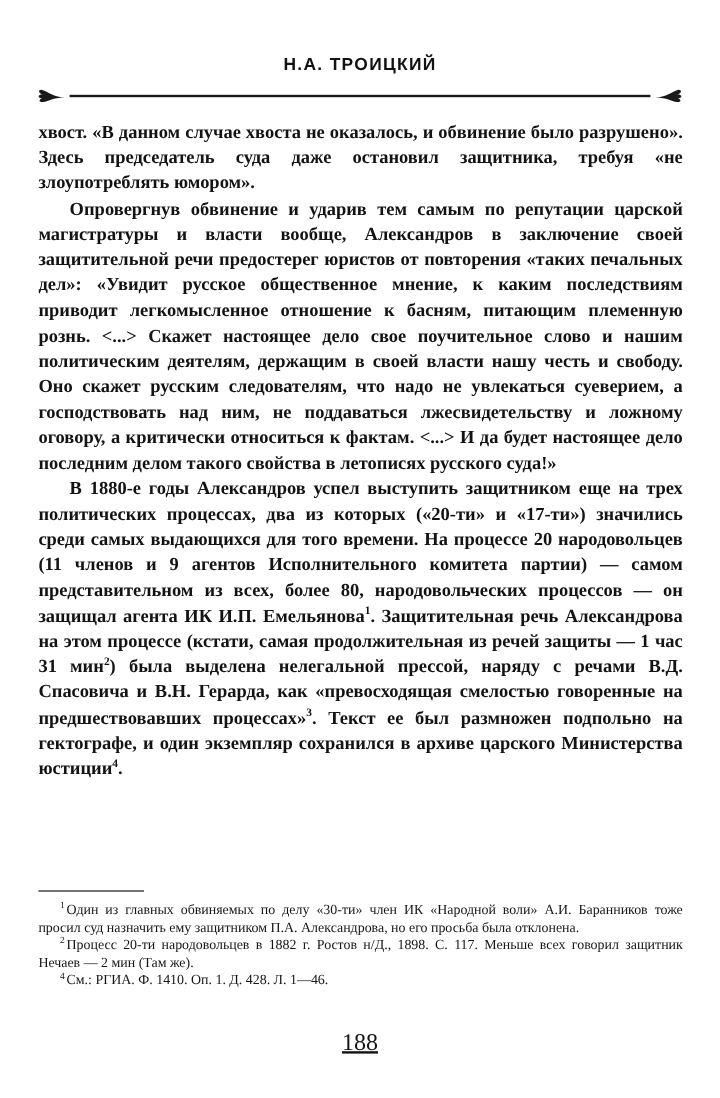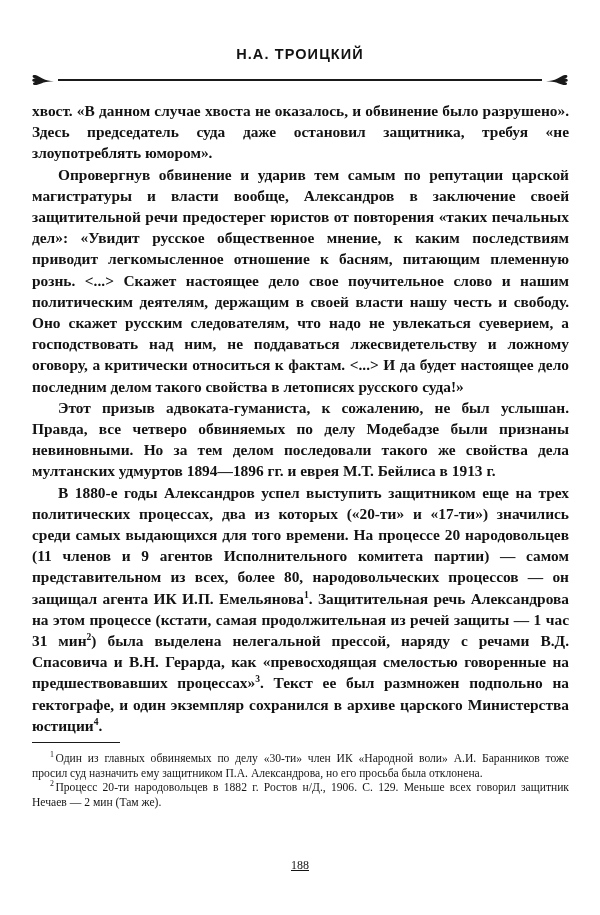--- a/index.html
+++ b/index.html
@@ -120,21 +120,21 @@
     padding-right: 1.5px;
   }
 
   
   .page-number {
     position: absolute;
     top: 858px;
     left: 0;
     width: 600px;
     text-align: center;
-    font-size: 12px;
+    font-size: 20px;
     color: #141414;
     font-family: "Liberation Serif", "DejaVu Serif", serif;
     text-decoration: underline;
   }
 </style>
 </head>
 <body>
 
 <div class="page">
 
@@ -148,28 +148,28 @@
     <span class="line"></span>
     <svg class="fleuron right" viewBox="0 0 26 16" aria-hidden="true">
       <path d="M24 9.2 C20 9.2 16 8.2 12.5 6.4 C10 5.1 7.6 3.6 5.2 3.0 C3.6 2.6 2.4 3.2 2.6 4.4 C2.8 5.6 4.2 6.4 6.0 6.8 C4.0 6.6 2.4 7.0 2.2 8.1 C2.0 9.3 3.4 10.1 5.4 10.1 C3.8 10.4 2.8 11.1 3.0 12.0 C3.2 13.0 4.8 13.3 6.6 12.9 C9.8 12.2 12.6 10.6 16.0 10.0 C18.6 9.5 21.4 9.3 24 9.3 Z" fill="#1a1a1a"></path>
       <path d="M7.0 7.0 C9.5 7.6 12.0 8.6 14.4 9.6" stroke="#1a1a1a" stroke-width="0.7" fill="none"></path>
     </svg>
   </div>
 
   <div class="body-text">
     <p class="noindent">хвост. «В данном случае хвоста не оказалось, и обвинение было разрушено». Здесь председатель суда даже остановил защитника, требуя «не злоупотреблять юмором».</p>
     <p>Опровергнув обвинение и ударив тем самым по репутации царской магистратуры и власти вообще, Александров в заключение своей защитительной речи предостерег юристов от повторения «таких печальных дел»: «Увидит русское общественное мнение, к каким последствиям приводит легкомысленное отношение к басням, питающим племенную рознь. &lt;...&gt; Скажет настоящее дело свое поучительное слово и нашим политическим деятелям, держащим в своей власти нашу честь и свободу. Оно скажет русским следователям, что надо не увлекаться суеверием, а господствовать над ним, не поддаваться лжесвидетельству и ложному оговору, а критически относиться к фактам. &lt;...&gt; И да будет настоящее дело последним делом такого свойства в летописях русского суда!»</p>
-    <p>Этот призыв адвоката-гуманиста, к сожалению, не был услышан. Правда, все четверо обвиняемых по делу Модебадзе были признаны невиновными. Но за тем делом последовали такого же свойства дела мултанских удмуртов 1894—1896 гг. и еврея М.Т. Бейлиса в 1913 г.</p>
     <p>
       <span>В 1880-е годы Александров успел выступить защитником еще на трех политических процессах, два из которых («20-ти» и «17-ти») значились среди самых выдающихся для того времени. На процессе 20 народовольцев (11 членов и 9 агентов Исполнительного комитета партии) — самом представительном из всех, более 80, народовольческих процессов — он защищал агента ИК И.П. Емельянова</span><sup>1</sup><span>. Защитительная речь Александрова на этом процессе (кстати, самая продолжительная из речей защиты — 1 час 31 мин</span><sup>2</sup><span>) была выделена нелегальной прессой, наряду с речами В.Д. Спасовича и В.Н. Герарда, как «превосходящая смелостью говоренные на предшествовавших процессах»</span><sup>3</sup><span>. Текст ее был размножен подпольно на гектографе, и один экземпляр сохранился в архиве царского Министерства юстиции</span><sup>4</sup><span>.</span>
     </p>
   </div>
 
   <div class="footnote-rule"></div>
 
   <div class="footnotes">
     <p><sup>1</sup><span>Один из главных обвиняемых по делу «30-ти» член ИК «Народной воли» А.И. Баранников тоже просил суд назначить ему защитником П.А. Александрова, но его просьба была отклонена.</span></p>
-    <p><sup>2</sup><span>Процесс 20-ти народовольцев в 1882 г. Ростов н/Д., 1906. С. 129. Меньше всех говорил защитник Нечаев — 2 мин (Там же).</span></p>
+    <p><sup>2</sup><span>Процесс 20-ти народовольцев в 1882 г. Ростов н/Д., 1898. С. 117. Меньше всех говорил защитник Нечаев — 2 мин (Там же).</span></p>
+    <p><sup>4</sup><span>См.: РГИА. Ф. 1410. Оп. 1. Д. 428. Л. 1—46.</span></p>
   </div>
 
   <div class="page-number">188</div>
 
 </div>
 
 </body></html>

